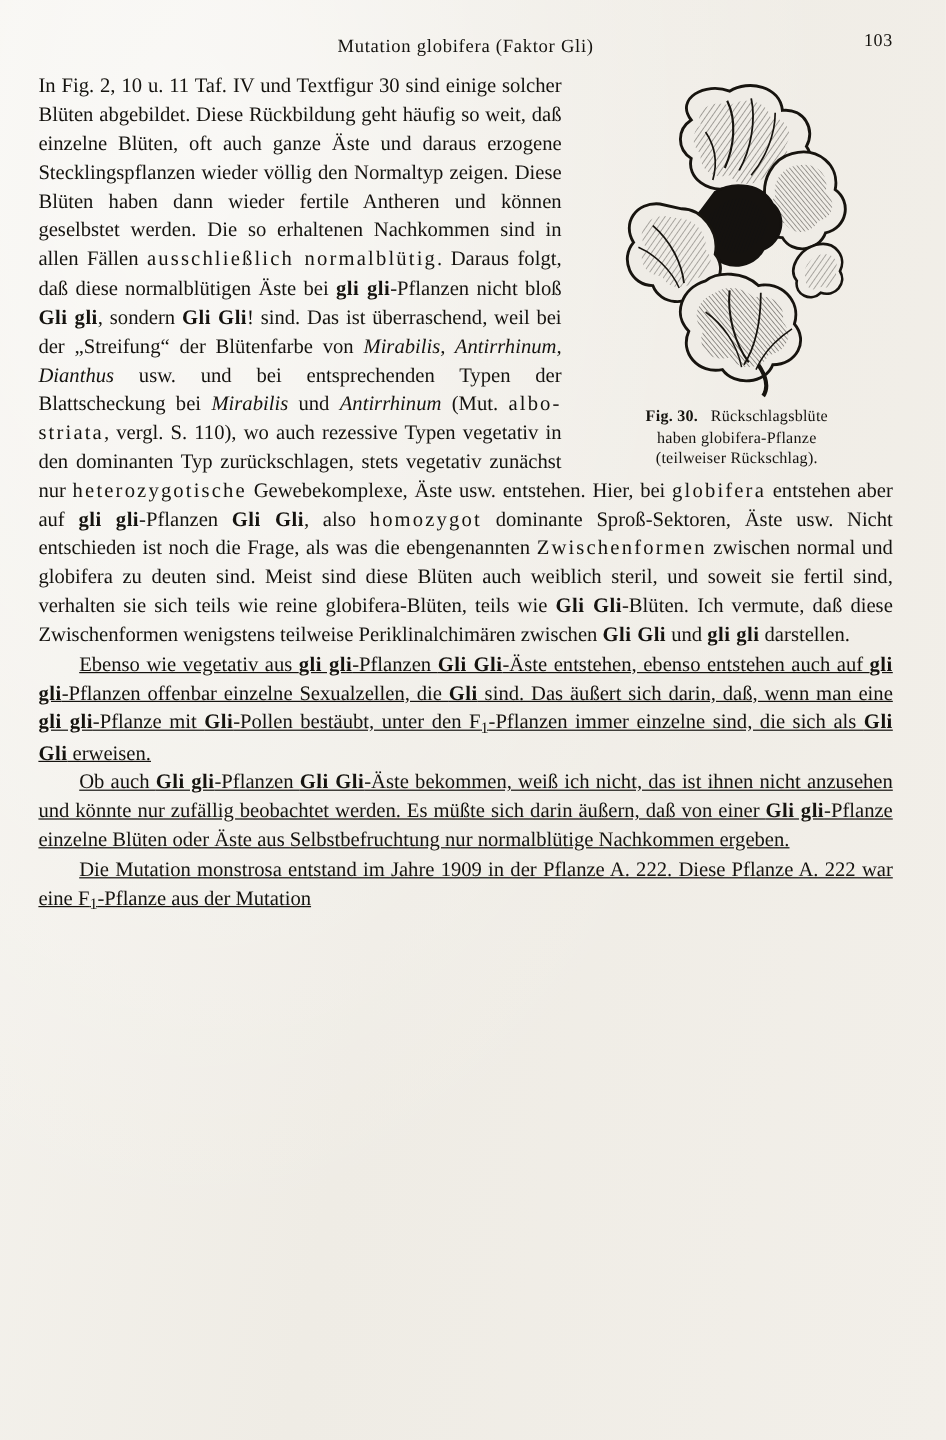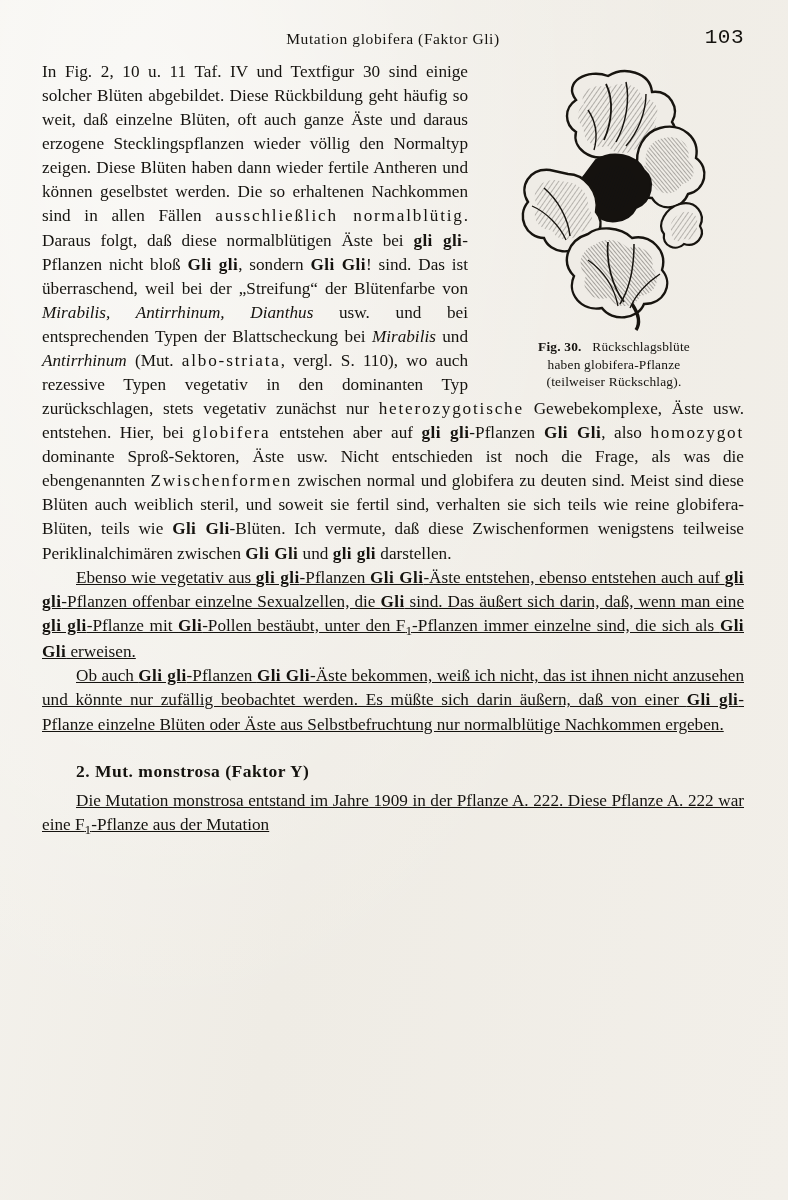--- a/index.html
+++ b/index.html
@@ -12,21 +12,21 @@
     background: #f3f1ec;
     font-family: "Liberation Serif", serif;
     color: #15130f;
     overflow: hidden;
   }
   .page {
     position: relative;
     width: 788px;
     height: 1200px;
     box-sizing: border-box;
-    padding: 30px 44px 20px 42px;
+    padding: 30px 44px 20px 32px;
     background:
       radial-gradient(ellipse at 20% 10%, rgba(255,255,255,0.55), rgba(255,255,255,0) 60%),
       linear-gradient(100deg, #f5f3ee 0%, #efece5 45%, #f2efe9 100%);
   }
   .running-head {
     position: relative;
     height: 26px;
     margin-bottom: 4px;
   }
   .head-title {
@@ -36,24 +36,23 @@
     top: 0;
     text-align: center;
     font-size: 15.5px;
     letter-spacing: 0.6px;
     font-family: "Liberation Serif", serif;
   }
   .head-page {
     position: absolute;
     right: 0;
     top: -4px;
-    font-size: 21px;
+    font-size: 15px;
     font-weight: normal;
     letter-spacing: 0.5px;
-    font-family: Liberation Mono, monospace;
   }
   .body-text {
     font-size: 17.2px;
     line-height: 1.40;
     text-align: justify;
     text-justify: inter-word;
     hyphens: manual;
   }
   p {
     margin: 0;
@@ -160,18 +159,17 @@
   </div>
 
   <div class="body-text">
 
     <p><span>In Fig. 2, 10 u. 11 Taf. IV und Textfigur 30 sind einige solcher Blüten abgebildet. Diese Rückbildung geht häufig so weit, daß einzelne Blüten, oft auch ganze Äste und daraus erzogene Stecklingspflanzen wieder völlig den Normaltyp zeigen. Diese Blüten haben dann wieder fertile Antheren und können geselbstet werden. Die so erhaltenen Nachkommen sind in allen Fällen </span><span class="sp">ausschließlich normalblütig</span><span>. Daraus folgt, daß diese normalblütigen Äste bei </span><span class="gene">gli gli</span><span>-Pflanzen nicht bloß </span><span class="gene">Gli gli</span><span>, sondern </span><span class="gene">Gli Gli</span><span>! sind. Das ist überraschend, weil bei der „Streifung“ der Blütenfarbe von </span><span class="it">Mirabilis, Antirrhinum, Dianthus</span><span> usw. und bei entsprechenden Typen der Blattscheckung bei </span><span class="it">Mirabilis</span><span> und </span><span class="it">Antirrhinum</span><span> (Mut. </span><span class="sp">albo-striata</span><span>, vergl. S. 110), wo auch rezessive Typen vegetativ in den dominanten Typ zurückschlagen, stets vegetativ zunächst nur </span><span class="sp">heterozygotische</span><span> Gewebekomplexe, Äste usw. entstehen. Hier, bei </span><span class="sp">globifera</span><span> entstehen aber auf </span><span class="gene">gli gli</span><span>-Pflanzen </span><span class="gene">Gli Gli</span><span>, also </span><span class="sp">homozygot</span><span> dominante Sproß-Sektoren, Äste usw. Nicht entschieden ist noch die Frage, als was die ebengenannten </span><span class="sp">Zwischenformen</span><span> zwischen normal und globifera zu deuten sind. Meist sind diese Blüten auch weiblich steril, und soweit sie fertil sind, verhalten sie sich teils wie reine globifera-Blüten, teils wie </span><span class="gene">Gli Gli</span><span>-Blüten. Ich vermute, daß diese Zwischenformen wenigstens teilweise Periklinalchimären zwischen </span><span class="gene">Gli Gli</span><span> und </span><span class="gene">gli gli</span><span> darstellen.</span></p>
 
     <p class="indent"><span>Ebenso wie vegetativ aus </span><span class="gene">gli gli</span><span>-Pflanzen </span><span class="gene">Gli Gli</span><span>-Äste entstehen, ebenso entstehen auch auf </span><span class="gene">gli gli</span><span>-Pflanzen offenbar einzelne Sexualzellen, die </span><span class="gene">Gli</span><span> sind. Das äußert sich darin, daß, wenn man eine </span><span class="gene">gli gli</span><span>-Pflanze mit </span><span class="gene">Gli</span><span>-Pollen bestäubt, unter den F</span><span class="sub">1</span><span>-Pflanzen immer einzelne sind, die sich als </span><span class="gene">Gli Gli</span><span> erweisen.</span></p>
 
     <p class="indent"><span>Ob auch </span><span class="gene">Gli gli</span><span>-Pflanzen </span><span class="gene">Gli Gli</span><span>-Äste bekommen, weiß ich nicht, das ist ihnen nicht anzusehen und könnte nur zufällig beobachtet werden. Es müßte sich darin äußern, daß von einer </span><span class="gene">Gli gli</span><span>-Pflanze einzelne Blüten oder Äste aus Selbstbefruchtung nur normalblütige Nachkommen ergeben.</span></p>
 
-    <div class="section-head">2. Mut. monstrosa (Faktor Y)</div>
 
     <p class="indent"><span>Die Mutation monstrosa entstand im Jahre 1909 in der Pflanze A. 222. Diese Pflanze A. 222 war eine F</span><span class="sub">1</span><span>-Pflanze aus der Mutation</span></p>
 
   </div>
 </div>
 
 </body></html>

